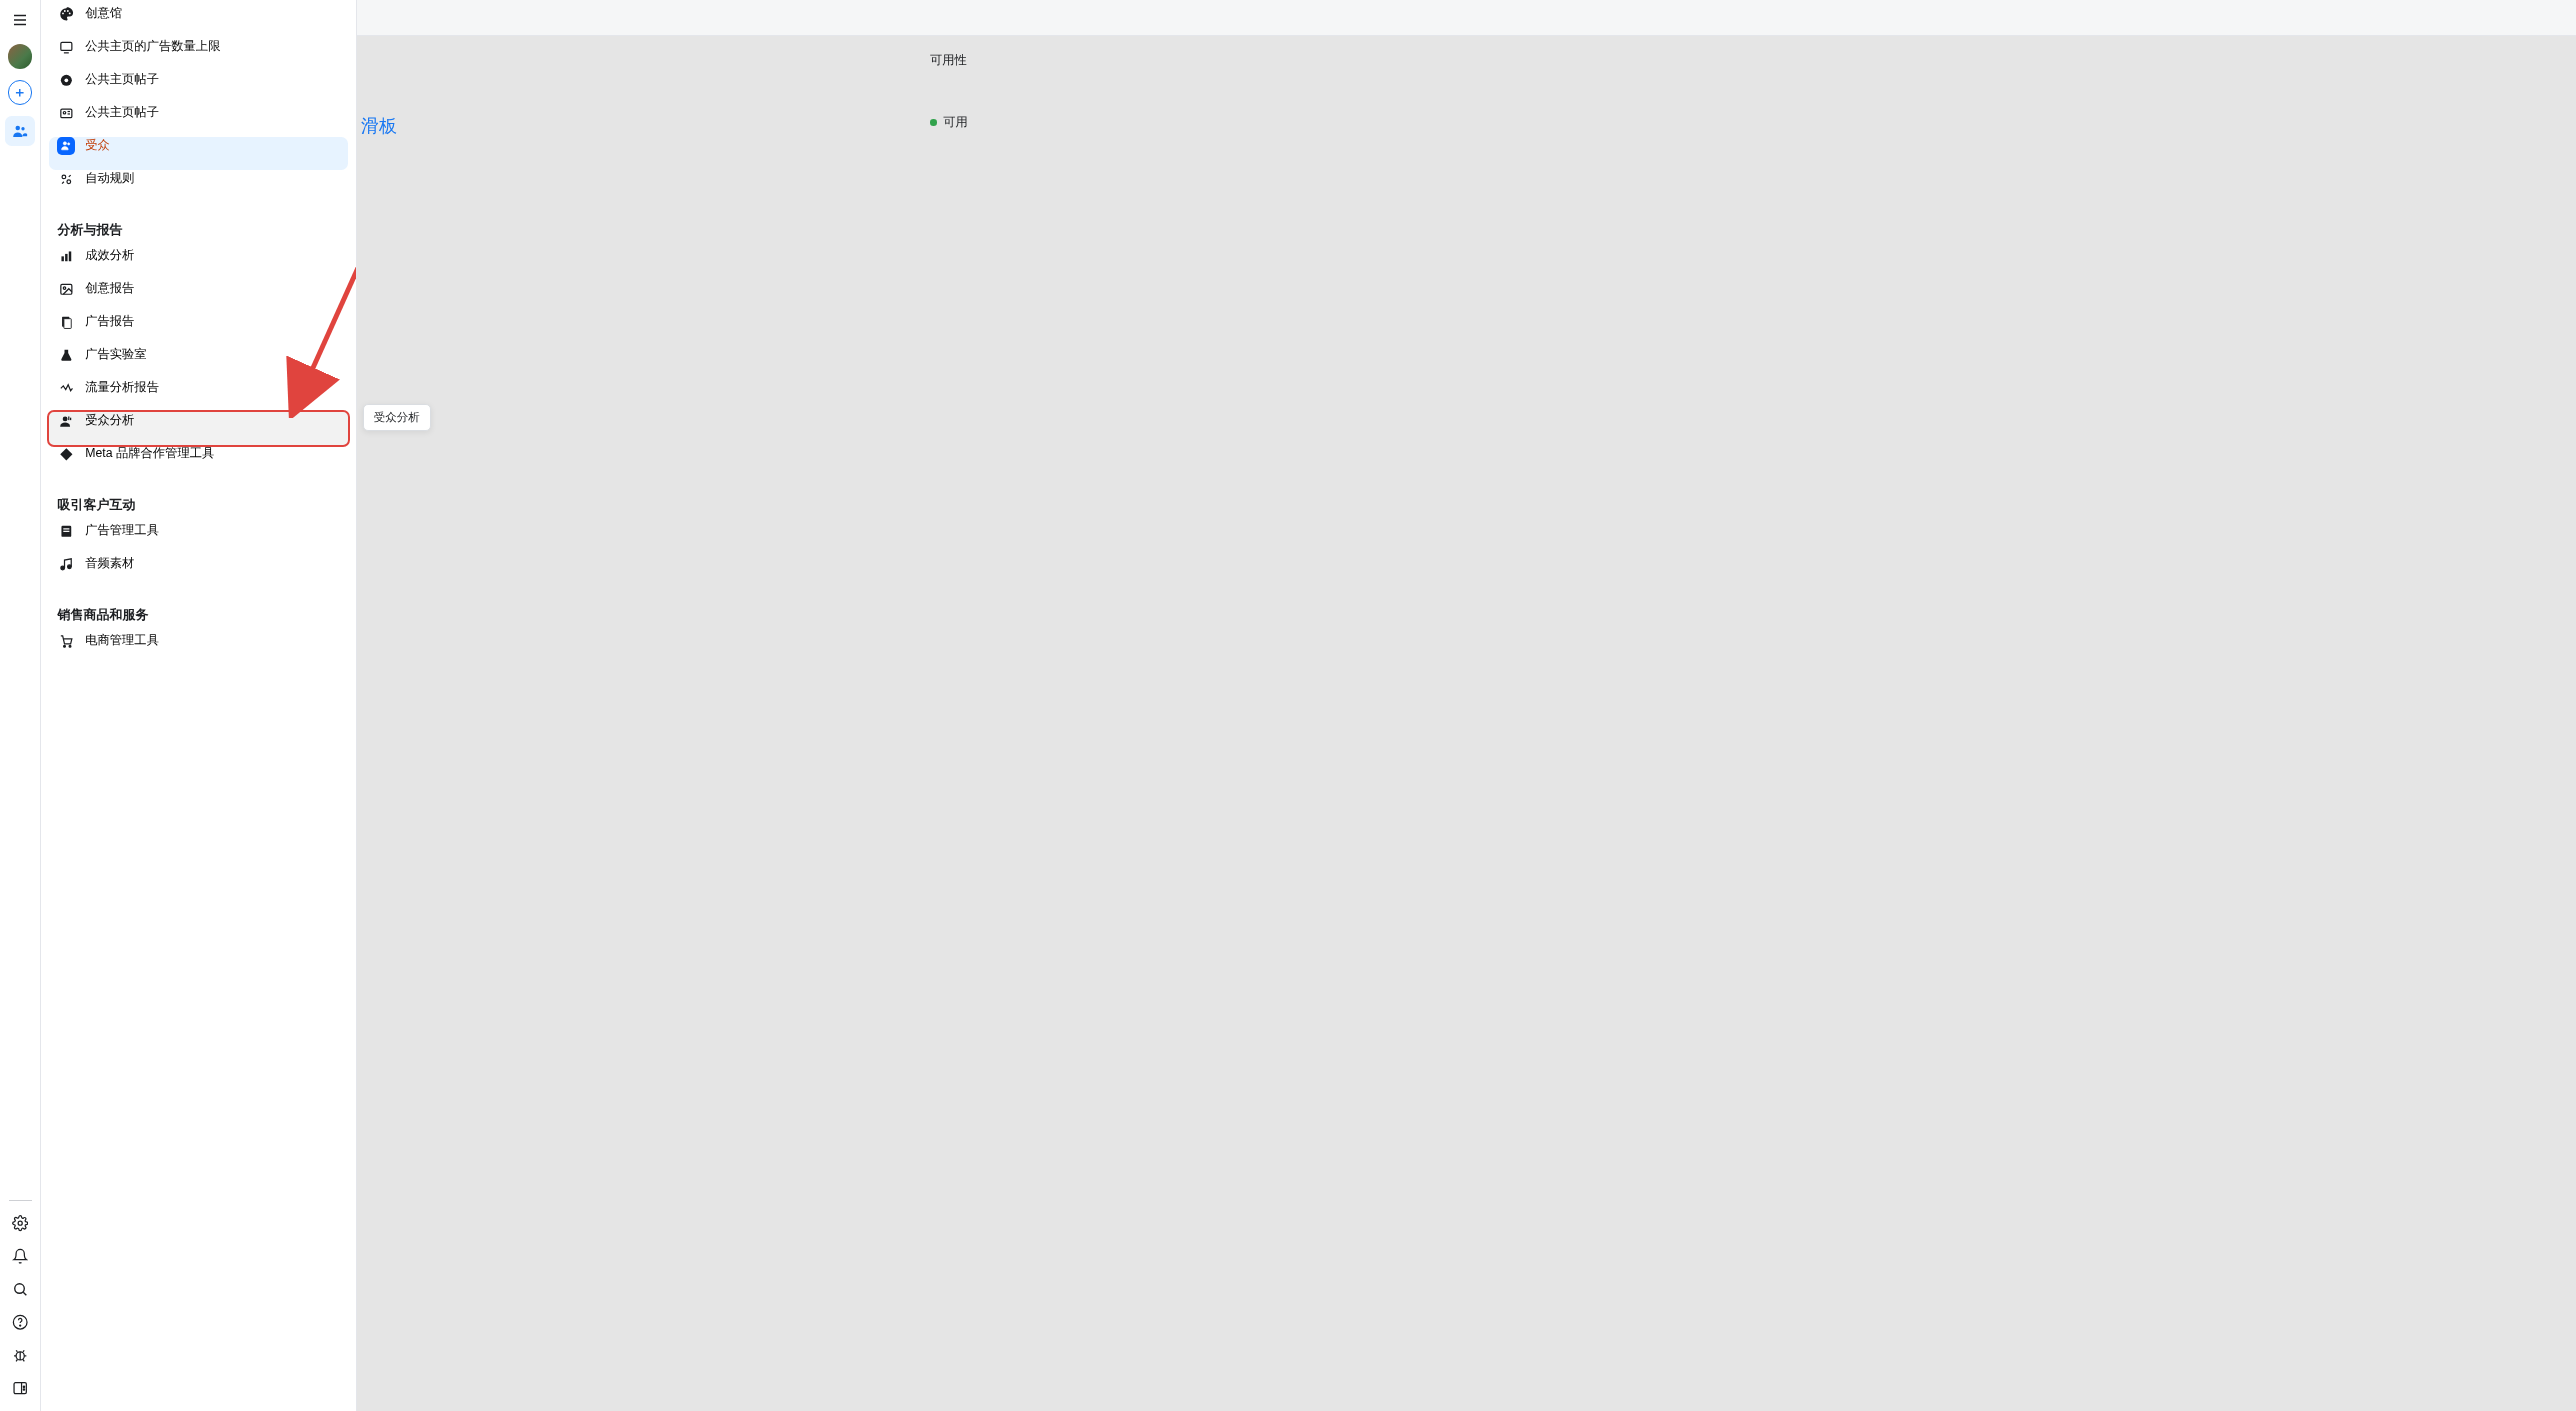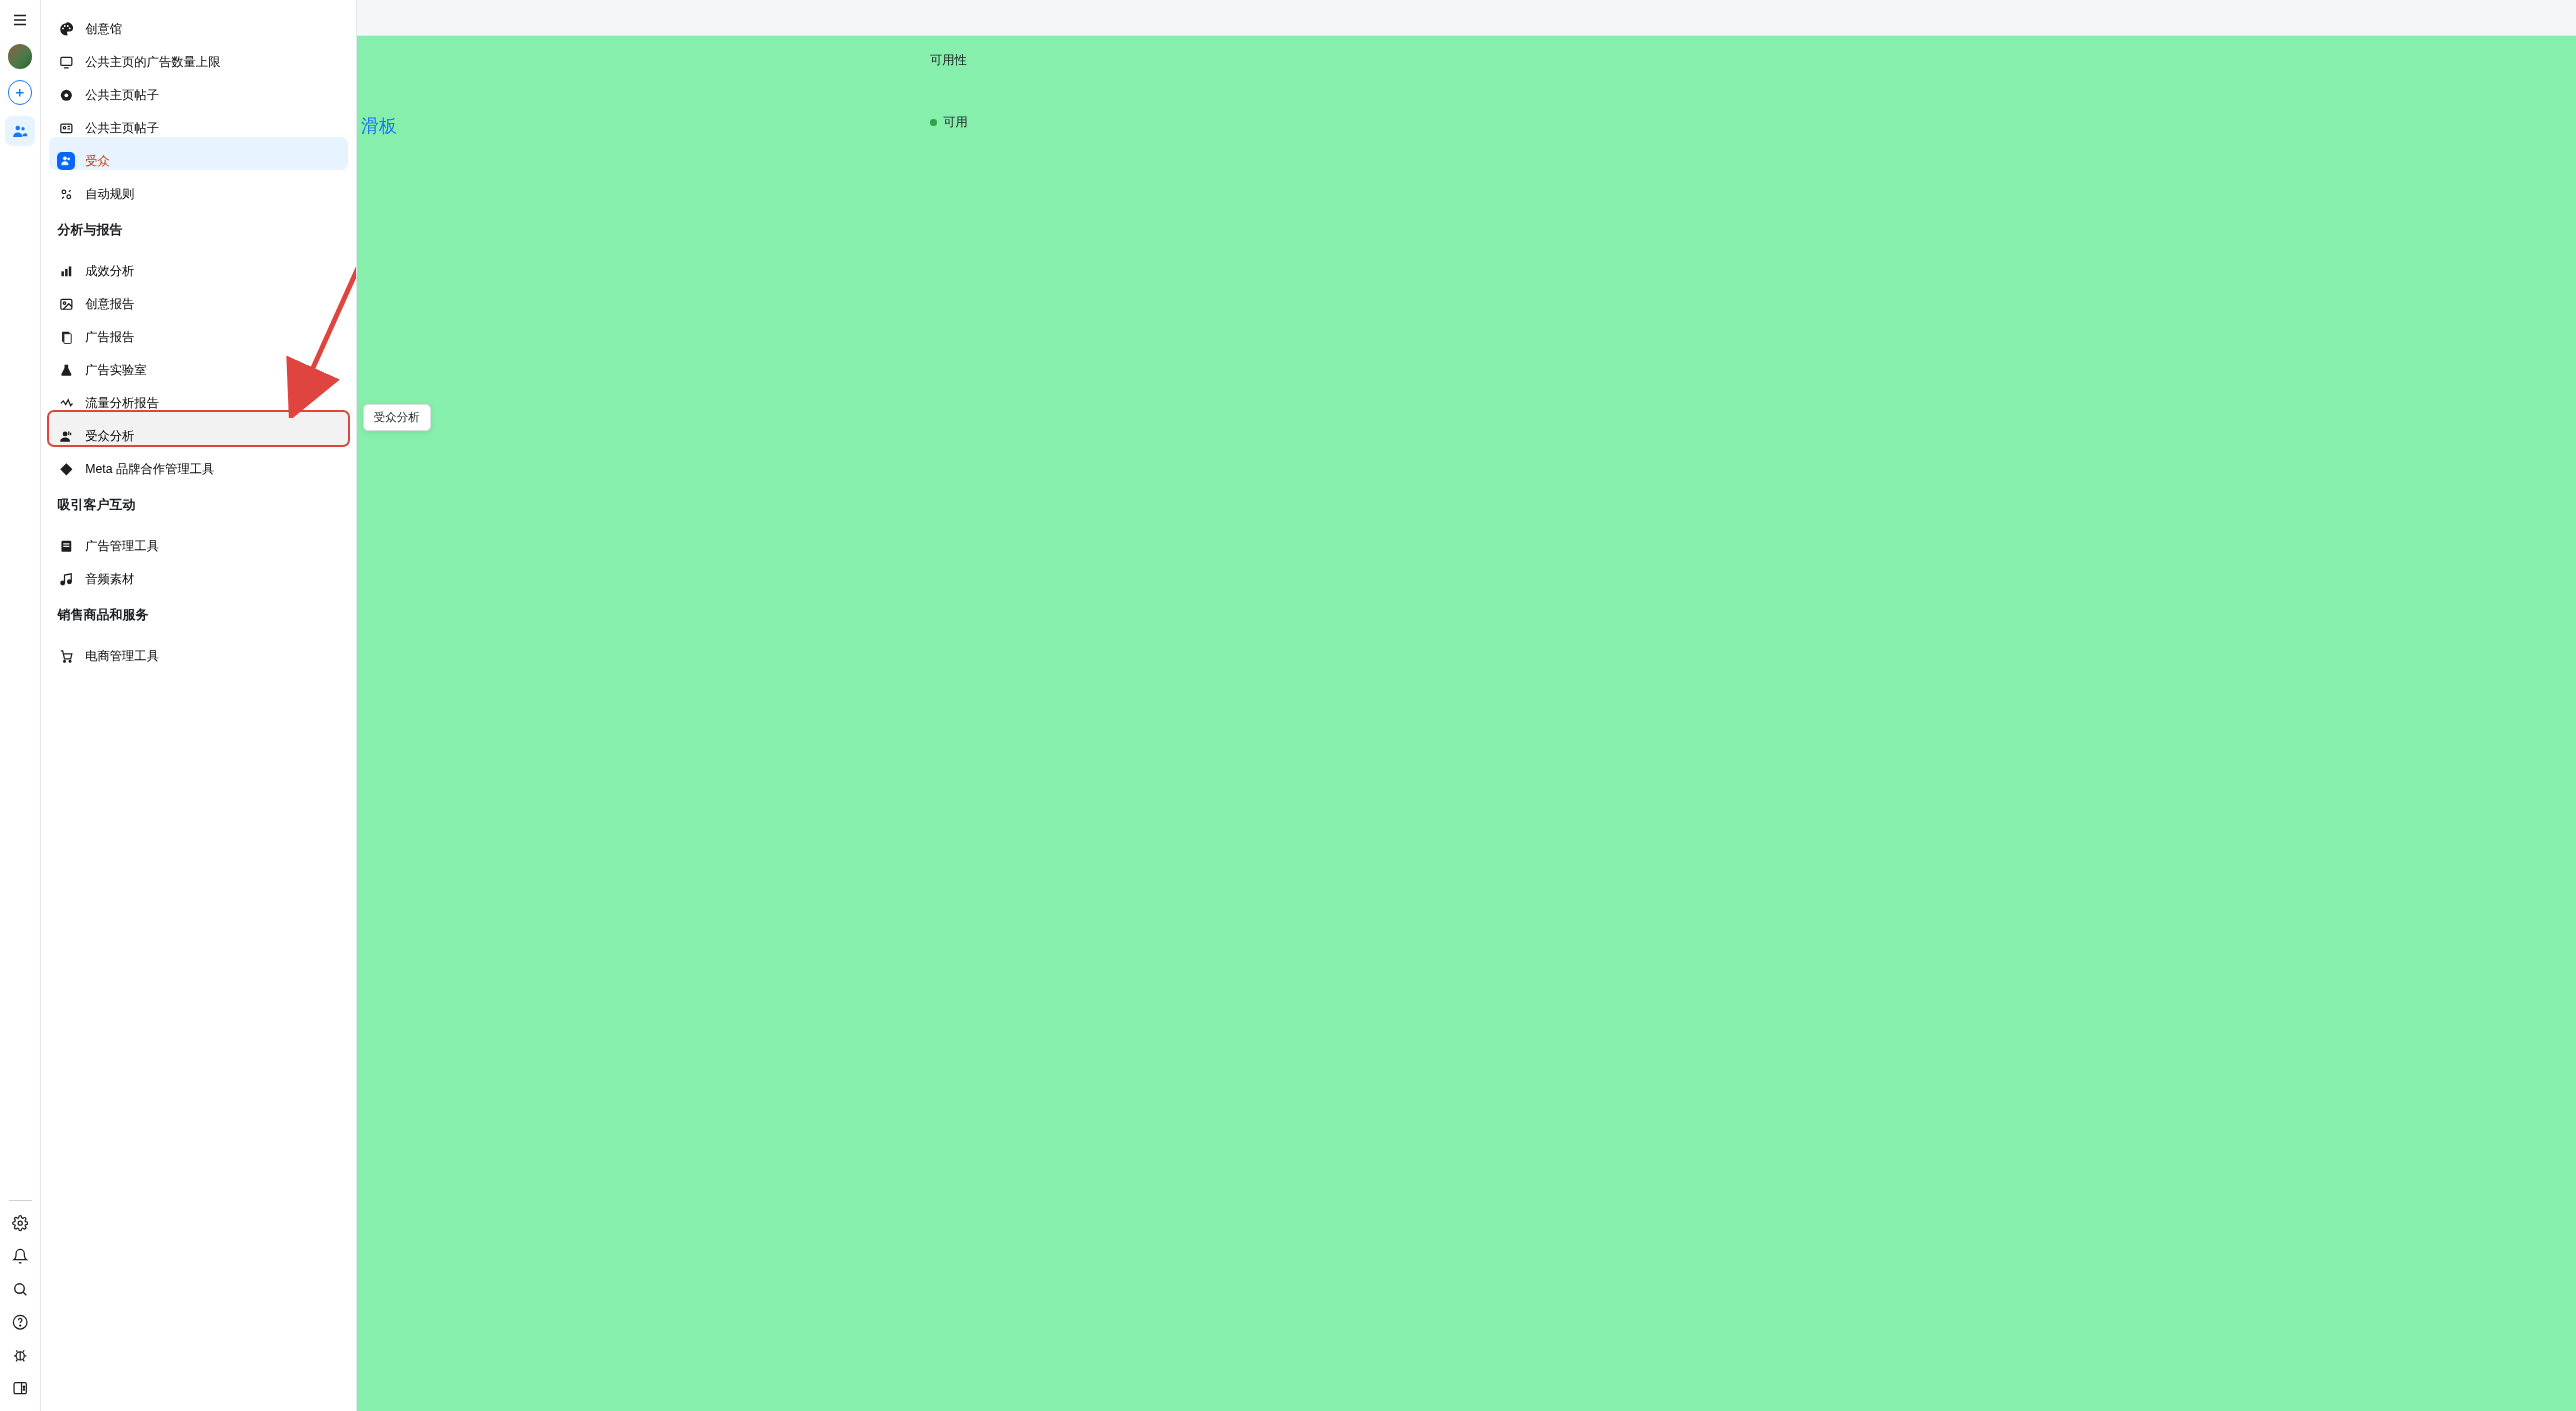--- a/index.html
+++ b/index.html
@@ -91,21 +91,21 @@
   overflow-y: auto;
   flex: 1;
   padding: 4.9px 8.2px 9.8px 8.2px;
 }
 .panel-scroll::-webkit-scrollbar { width: 6.6px; }
 .panel-scroll::-webkit-scrollbar-thumb { background: #bcc0c4; border-radius: 3.3px; }
 .panel-scroll::-webkit-scrollbar-track { background: transparent; }
 
 .menu-item {
   display: flex;
-  align-items: flex-end;
+  align-items: flex-start;
   height: 33px;
   padding: 0 8.2px;
   border-radius: 6.6px;
   cursor: pointer;
   color: #050505;
   font-size: 12.3px;
 }
 .menu-item.selected {
   background: #e7f3ff;
   color: #c2410c;
@@ -136,21 +136,21 @@
   font-size: 13px;
   font-weight: 600;
   color: #1c1e21;
   padding: 18px 8.2px 8.2px 8.2px;
   font-family: Liberation Mono, monospace;
 }
 
 
 .main {
   flex: 1;
-  background: #86efac;
+  background: #e5e5e5;
   position: relative;
 }
 .main-toolbar {
   height: 36px;
   background: #f5f6f7;
   border-bottom: 0.8px solid #e4e6eb;
   width: 100%;
 }
 .data-area {
   position: relative;

